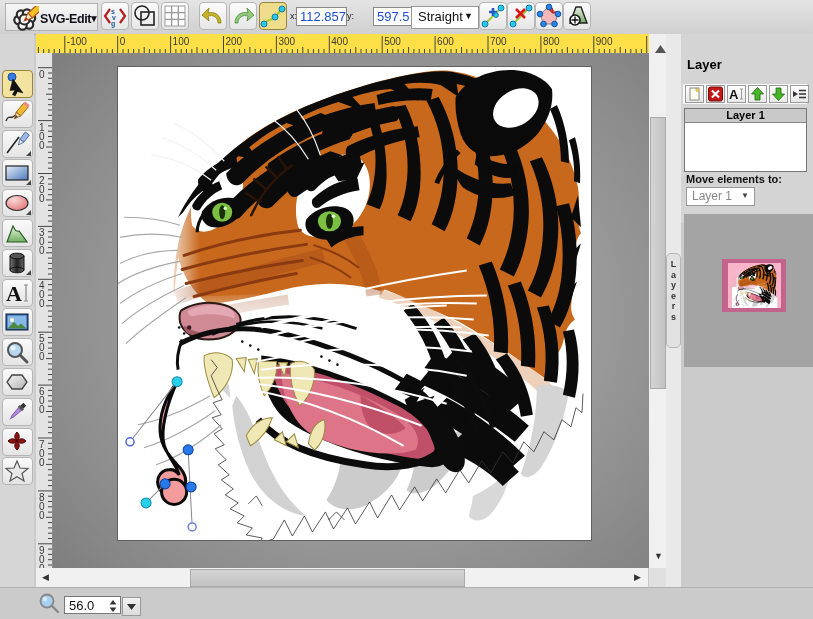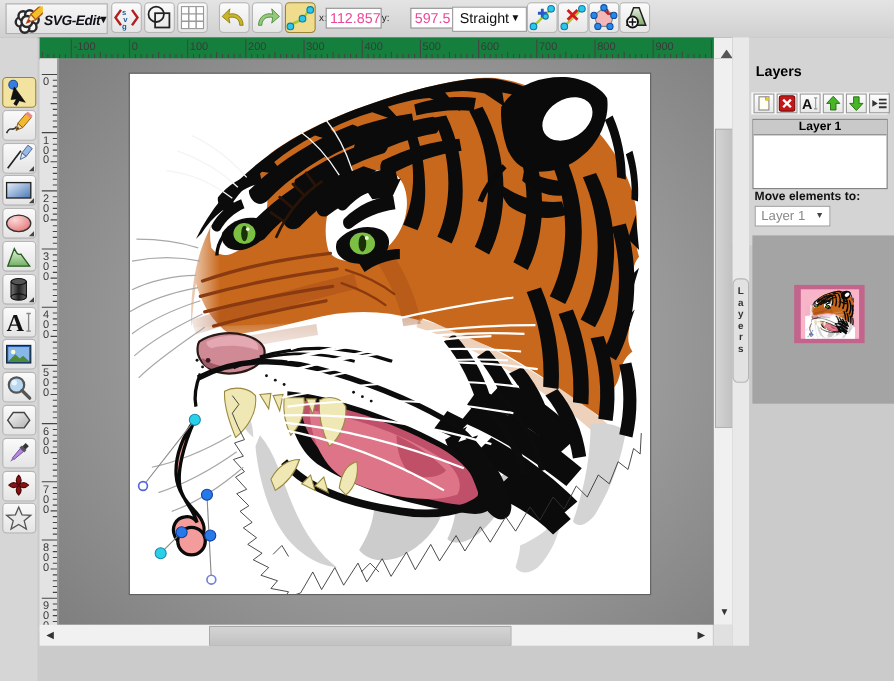--- a/index.html
+++ b/index.html
@@ -6,35 +6,35 @@
   font-family:"Liberation Sans", sans-serif;background:#cbcbcb;}
 #app{position:absolute;left:0;top:0;width:813px;height:619px;}
 .abs{position:absolute;}
 
 #topbar{left:0;top:0;width:813px;height:34px;
   background:linear-gradient(#e4e4e4,#d0d0d0);border-bottom:1px solid #aaa;}
 .tbtn{position:absolute;top:2px;width:28px;height:28px;background:linear-gradient(#fbfbfb,#e6e6e6);
   border:1px solid #b6b6b6;border-radius:4px;box-sizing:border-box;}
 .tsel{background:#efdc8c;border:1px solid #9a8438;}
 #logo{position:absolute;left:5px;top:3px;width:93px;height:28px;background:linear-gradient(#f6f6f6,#e2e2e2);
-  border:1px solid #b0b0b0;border-radius:0;box-sizing:border-box;font-style:italic;}
+  border:1px solid #b0b0b0;border-radius:0;box-sizing:border-box;}
 #logo .txt{position:absolute;left:34px;top:8px;font-size:12.5px;font-weight:bold;color:#101018;white-space:nowrap;letter-spacing:-0.4px;}
 #logo .car{position:absolute;left:83px;top:9px;font-size:10px;color:#111;}
 .lab{position:absolute;top:11px;font-size:9px;color:#222;}
 .tin{position:absolute;top:7px;height:16px;background:#fff;border:1px solid #888;
-  font-size:13px;color:#ec4899;padding:1px 0 0 3px;box-sizing:content-box;}
+  font-size:13px;color:#1d4ed8;padding:1px 0 0 3px;box-sizing:content-box;}
 #seldrop{position:absolute;left:411px;top:6px;width:66px;height:21px;background:#fff;border:1px solid #999;
   font-size:13px;color:#111;}
 
 #leftcol{left:0;top:34px;width:34px;height:585px;background:#d6d6d6;}
 .ltb{position:absolute;left:2px;width:31px;height:28px;background:linear-gradient(#fafafa,#e4e4e4);
   border:1px solid #b6b6b6;border-radius:4px;box-sizing:border-box;}
 .lsel{background:#f2e3a0;border:1px solid #9a8438;}
 
-#rtop{left:36px;top:34px;width:630px;height:19px;background:#15803d;border-bottom:1px solid #888;}
+#rtop{left:36px;top:34px;width:630px;height:19px;background:#fde047;border-bottom:1px solid #888;}
 #rleft{left:36px;top:53px;width:16px;height:522px;background:#e3e3e3;border-right:1px solid #888;}
 
 #work{left:52px;top:54px;width:597px;height:514px;
   background:radial-gradient(ellipse 500px 450px at 320px 260px,#a2a2a2 0%,#9a9a9a 45%,#868686 75%,#747474 100%);}
 #canvas{position:absolute;left:66px;top:13px;width:473px;height:473px;background:#fff;
   outline:1px solid #606060;}
 
 #vsb{left:649px;top:53px;width:17px;height:515px;background:#f0f0f0;}
 #vthumb{position:absolute;left:1px;top:64px;width:14px;height:270px;background:linear-gradient(90deg,#d4d4d4,#c2c2c2);border:1px solid #aaa;}
 #hsb{left:36px;top:568px;width:612px;height:19px;background:#f1f1f1;}
@@ -771,21 +771,21 @@
     <span class="sarrow" style="left:6px;top:4px">◀</span>
     <div id="hthumb"></div>
     <span class="sarrow" style="left:598px;top:4px">▶</span>
   </div>
   <div class="abs" style="left:649px;top:568px;width:17px;height:19px;background:#e0e0e0"></div>
 
   <div id="rpanel" class="abs">
     <div id="rtop2"></div>
     <div id="divider"></div>
     <div id="ltab">L<br>a<br>y<br>e<br>r<br>s</div>
-    <div id="laytitle">Layers</div>
+    <div id="laytitle">Layer</div>
     <div id="lbtnrow">
       <div class="lybtn" style="left:2px"><svg width="17" height="16" viewBox="0 0 17 16">
             <rect x="4" y="2" width="9" height="12" fill="#fffff2" stroke="#888"></rect>
             <path d="M10,2 L13,5 L10,5 Z" fill="#d8d8c0" stroke="#888" stroke-width="0.7"></path>
             <circle cx="11.5" cy="4" r="1.6" fill="#f0c820"></circle>
           </svg></div>
       <div class="lybtn" style="left:23px"><svg width="17" height="16" viewBox="0 0 17 16">
             <rect x="1.5" y="1" width="14" height="14" rx="2" fill="#c41818" stroke="#7a0808"></rect>
             <path d="M5,4.5 L12,11.5 M12,4.5 L5,11.5" stroke="#fff" stroke-width="2.2"></path>
           </svg></div>
@@ -1032,13 +1032,29 @@
 <circle cx="70" cy="382" r="5" fill="#2878e8" stroke="#1040a0" stroke-width="1"></circle>
 <circle cx="47" cy="416" r="5" fill="#2878e8" stroke="#1040a0" stroke-width="1"></circle>
 <circle cx="73" cy="419" r="5" fill="#2878e8" stroke="#1040a0" stroke-width="1"></circle>
 </g>
             </svg>
           </div>
         </div>
       </div>
   </div>
 
+  <div id="botbar" class="abs">
+    <svg style="position:absolute;left:38px;top:5px" width="22" height="22" viewBox="0 0 22 22">
+        <circle cx="9" cy="8" r="6.5" fill="#a8cef0" stroke="#888" stroke-width="1.8"></circle>
+        <circle cx="7" cy="6" r="2.2" fill="#d8ecfc"></circle>
+        <path d="M14,13 L20,19" stroke="#888" stroke-width="2.4" stroke-linecap="round"></path>
+      </svg>
+      <span id="zoominp">56.0<svg style="position:absolute;right:3px;top:3px" width="8" height="12" viewBox="0 0 8 12">
+          <path d="M4,0 L7.4,4.6 L0.6,4.6 Z" fill="#333"></path>
+          <path d="M4,12 L7.4,7.4 L0.6,7.4 Z" fill="#333"></path>
+        </svg></span>
+    <div id="zoomdd">
+        <svg style="position:absolute;left:4px;top:6px" width="9" height="6" viewBox="0 0 9 6">
+          <path d="M0,0 L9,0 L4.5,6 Z" fill="#333"></path>
+        </svg>
+      </div>
+  </div>
 </div>
 
 </body></html>

